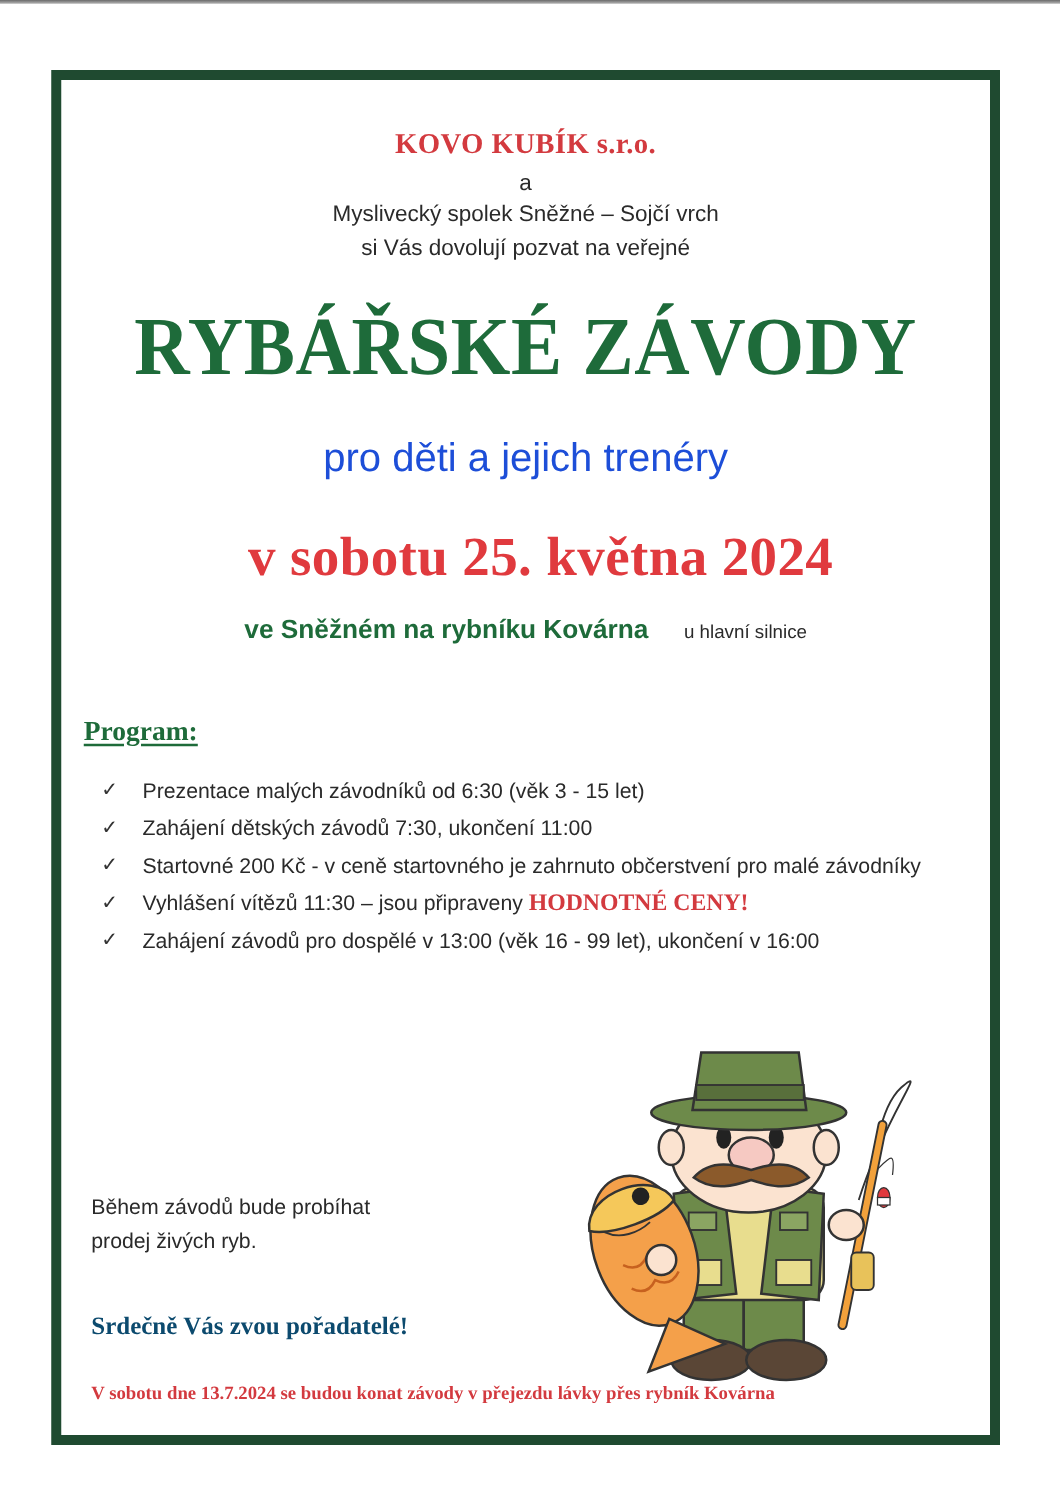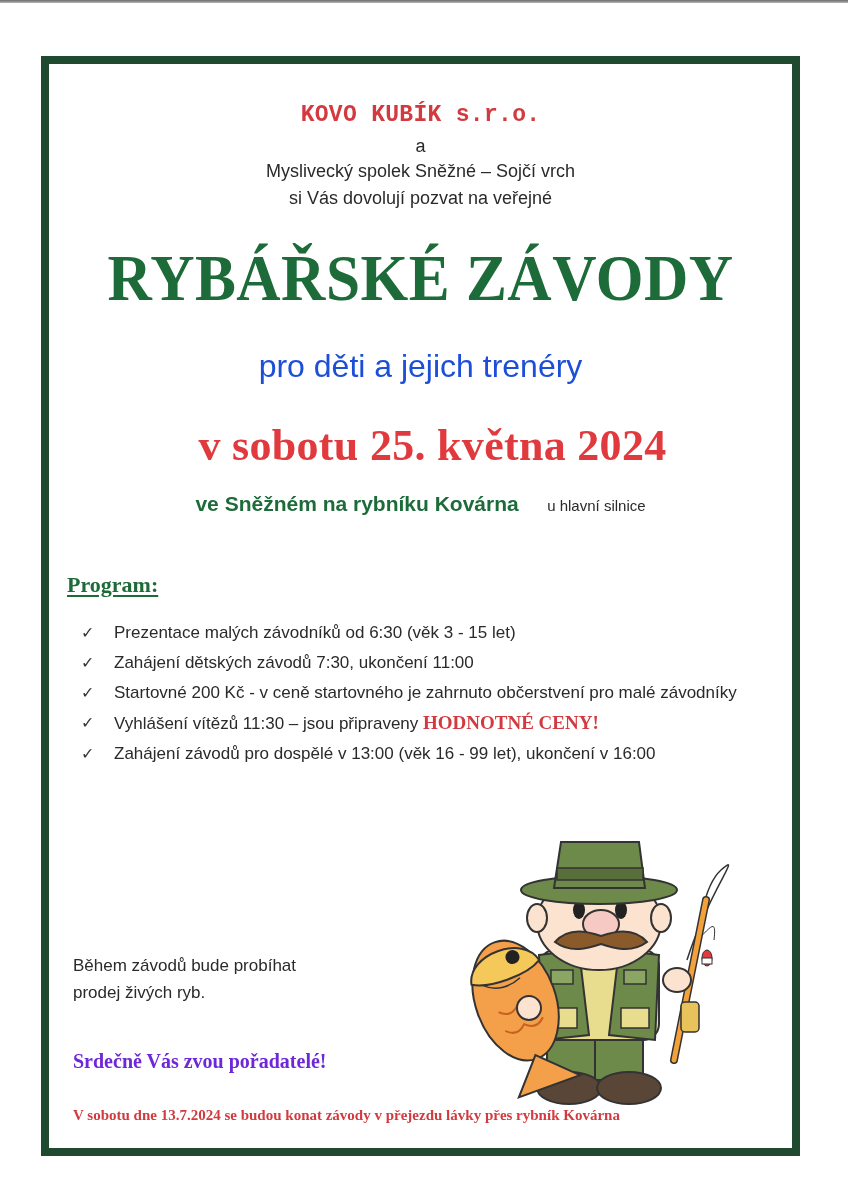--- a/index.html
+++ b/index.html
@@ -12,21 +12,21 @@
     background: linear-gradient(#6b6b6b, #b5b5b5);
   }
   .frame {
     position: absolute; left: 41px; top: 56px; width: 743px; height: 1084px;
     border: 8px solid #1f4a30; background: #fff;
   }
   .abs { position: absolute; white-space: nowrap; }
   .center { left: 0; right: 0; text-align: center; }
 
   .company {
-    top: 38px; font-family: Liberation Mono, monospace; font-weight: bold;
+    top: 38px; font-family: Liberation Serif, serif; font-weight: bold;
     font-size: 23px; color: #d33a3f; letter-spacing: 0.3px;
   }
   .plain-center { font-size: 18px; color: #2a2a2a; }
   .and-line { top: 72px; }
   .club-line { top: 97px; }
   .invite-line { top: 124px; }
 
   .main-title {
     top: 176px; font-family: "Liberation Serif", serif; font-weight: bold;
     font-size: 66px; color: #1e6b3a; letter-spacing: 0.5px;
@@ -54,21 +54,21 @@
   }
   .program-item .check { position: absolute; left: 0; top: 0; font-size: 16px; color: #333; }
   .prize {
     font-family: "Liberation Serif", serif; font-weight: bold; color: #d33a3f; font-size: 19px;
   }
 
   .food-text { left: 24px; top: 778px; font-size: 17px; line-height: 27px; color: #2a2a2a; }
   .fish-text { left: 24px; top: 888px; font-size: 17px; line-height: 27px; color: #2a2a2a; }
   .invite-sign {
     left: 24px; top: 986px; font-family: "Liberation Serif", serif; font-weight: bold;
-    font-size: 20px; color: #6d28d9;
+    font-size: 20px; color: #0c4a6e;
   }
   .note {
     left: 24px; top: 1043px; font-family: "Liberation Serif", serif; font-weight: bold;
     font-size: 15px; color: #d33a3f;
   }
   .illustration { position: absolute; left: 410px; top: 766px; width: 280px; height: 280px; }
 </style>
 </head>
 <body>
 

